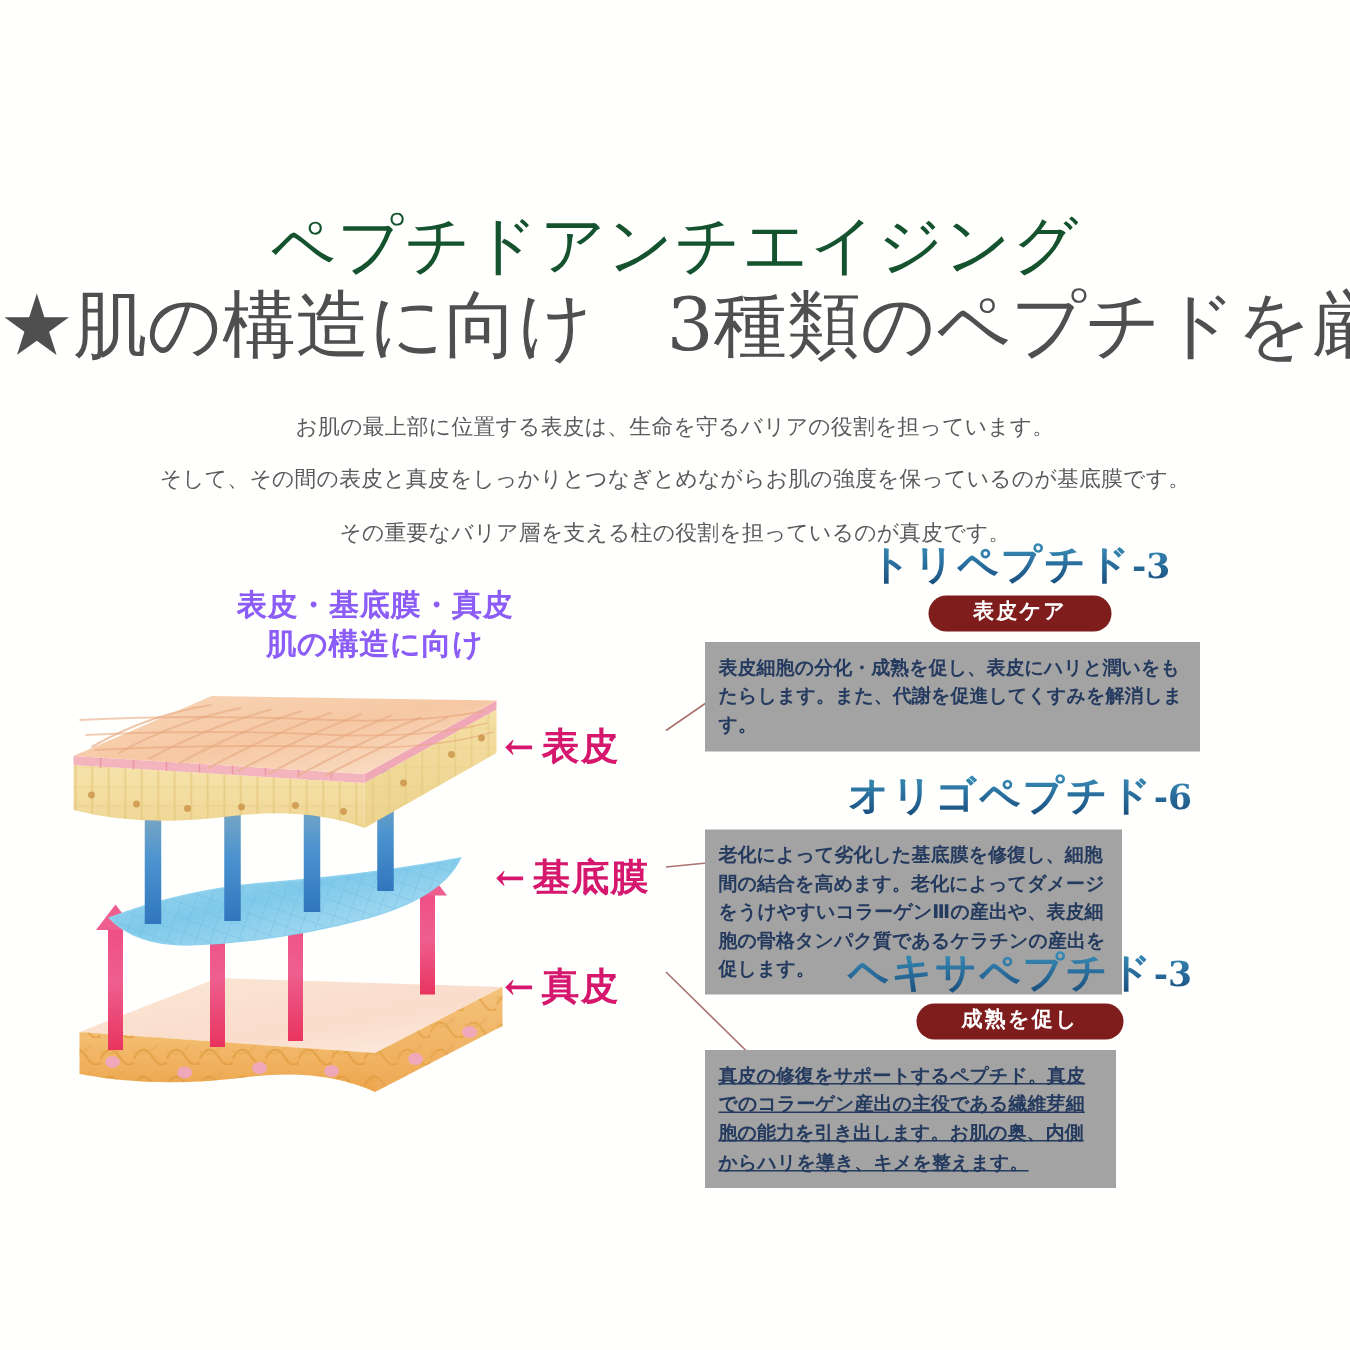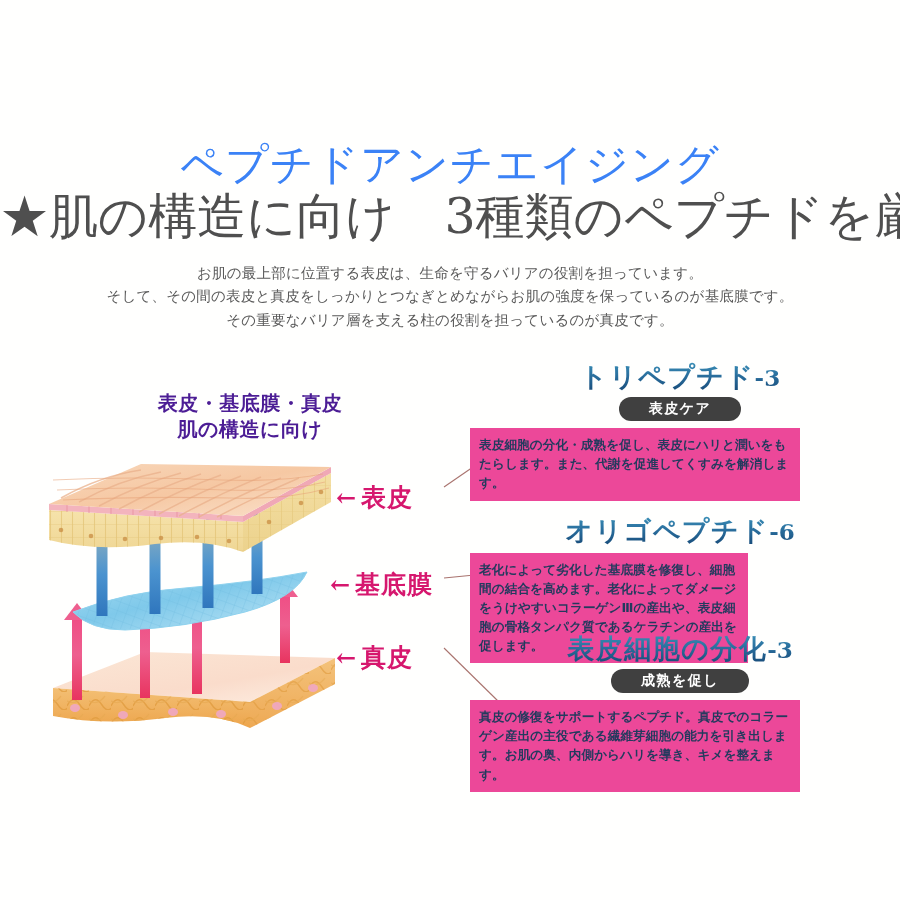--- a/index.html
+++ b/index.html
@@ -10,45 +10,45 @@
     font-family:"Liberation Sans","DejaVu Sans",sans-serif;
     overflow:hidden;
     position:relative;
   }
   #stage{position:relative;width:900px;height:900px;background:#fffffe;}
 
   
   .hdr{position:absolute;left:0;top:140px;width:900px;text-align:center;}
   .hdr-l1{
     font-family:"DejaVu Serif","Liberation Serif",serif;
-    font-size:43px;line-height:1.12;color:#3b82f6;
+    font-size:43px;line-height:1.12;color:#14532d;
     letter-spacing:1px;font-weight:400;white-space:nowrap;
   }
   .hdr-l2{
     font-family:"DejaVu Serif","Liberation Serif",serif;
     font-size:49px;line-height:1.12;color:#4f4f4f;
     letter-spacing:0px;font-weight:400;white-space:nowrap;
     margin-top:2px;
   }
 
   
   .lead{position:absolute;left:0;top:262px;width:900px;text-align:center;}
   .lead p{
-    margin:0;
+    margin:12px;
     font-family:"DejaVu Serif","Liberation Serif",serif;
     font-size:14.5px;line-height:1.62;color:#5a5a5a;
     white-space:nowrap;letter-spacing:0.2px;
   }
 
   
   .left-head{
     position:absolute;left:120px;top:390px;width:260px;text-align:center;
     font-family:"DejaVu Serif","Liberation Serif",serif;
     font-weight:bold;font-size:20px;line-height:1.32;
-    color:#4c1d95;letter-spacing:0.5px;white-space:nowrap;
+    color:#8b5cf6;letter-spacing:0.5px;white-space:nowrap;
   }
   .left-head span{display:block;}
 
   
   .diagram{position:absolute;left:45px;top:440px;width:310px;height:300px;}
   .diagram svg{display:block;}
 
   
   .layer-lbl{
     position:absolute;
@@ -78,41 +78,41 @@
     line-height:1.1;white-space:nowrap;
     background:linear-gradient(180deg,#3a8fb7 0%,#2a6f9e 45%,#174a78 100%);
     -webkit-background-clip:text;background-clip:text;
     color:transparent;-webkit-text-fill-color:transparent;
   }
   .p-title .sfx{font-size:23px;letter-spacing:0px;}
 
   .p-badge-wrap{text-align:center;margin-top:5px;}
   .p-badge{
     display:inline-block;
-    background:#404040;color:#ffffff;
+    background:#7f1d1d;color:#ffffff;
     font-family:"DejaVu Serif","Liberation Serif",serif;
     font-weight:bold;font-size:14px;letter-spacing:1.5px;
     padding:3px 30px 4px 30px;border-radius:12px;
     line-height:1.25;
   }
 
   .p-desc{
     margin-top:7px;
-    background:#ec4899;
+    background:#a3a3a3;
     color:#243a5e;
     font-family:"DejaVu Sans","Liberation Sans",sans-serif;
     font-weight:bold;font-size:12.6px;line-height:1.52;
     padding:7px 9px 8px 9px;
     letter-spacing:0.1px;
     width:330px;
     box-sizing:border-box;
   }
   #panel-1 .p-desc{width:330px;}
   #panel-2 .p-desc{width:278px;}
-  #panel-3 .p-desc{width:330px;}
+  #panel-3 .p-desc{width:274px;text-decoration:underline;}
 </style>
 </head>
 <body>
 
 <div id="stage">
 
   <div class="hdr">
     <div class="hdr-l1">ペプチドアンチエイジング</div>
     <div class="hdr-l2">★肌の構造に向け　3種類のペプチドを厳選</div>
   </div>
@@ -317,20 +317,20 @@
     </div>
     <div class="p-desc">表皮細胞の分化・成熟を促し、表皮にハリと潤いをもたらします。また、代謝を促進してくすみを解消します。</div>
   </div>
 
   <div class="panel" id="panel-2">
     <div class="p-title"><span>オリゴペプチド</span><span class="sfx">-6</span></div>
     <div class="p-desc">老化によって劣化した基底膜を修復し、細胞間の結合を高めます。老化によってダメージをうけやすいコラーゲンⅢの産出や、表皮細胞の骨格タンパク質であるケラチンの産出を促します。</div>
   </div>
 
   <div class="panel" id="panel-3">
-    <div class="p-title"><span>表皮細胞の分化</span><span class="sfx">-3</span></div>
+    <div class="p-title"><span>ヘキサペプチド</span><span class="sfx">-3</span></div>
     <div class="p-badge-wrap">
       <span class="p-badge">成熟を促し</span>
     </div>
     <div class="p-desc">真皮の修復をサポートするペプチド。真皮でのコラーゲン産出の主役である繊維芽細胞の能力を引き出します。お肌の奥、内側からハリを導き、キメを整えます。</div>
   </div>
 
 </div>
 
 </body></html>

